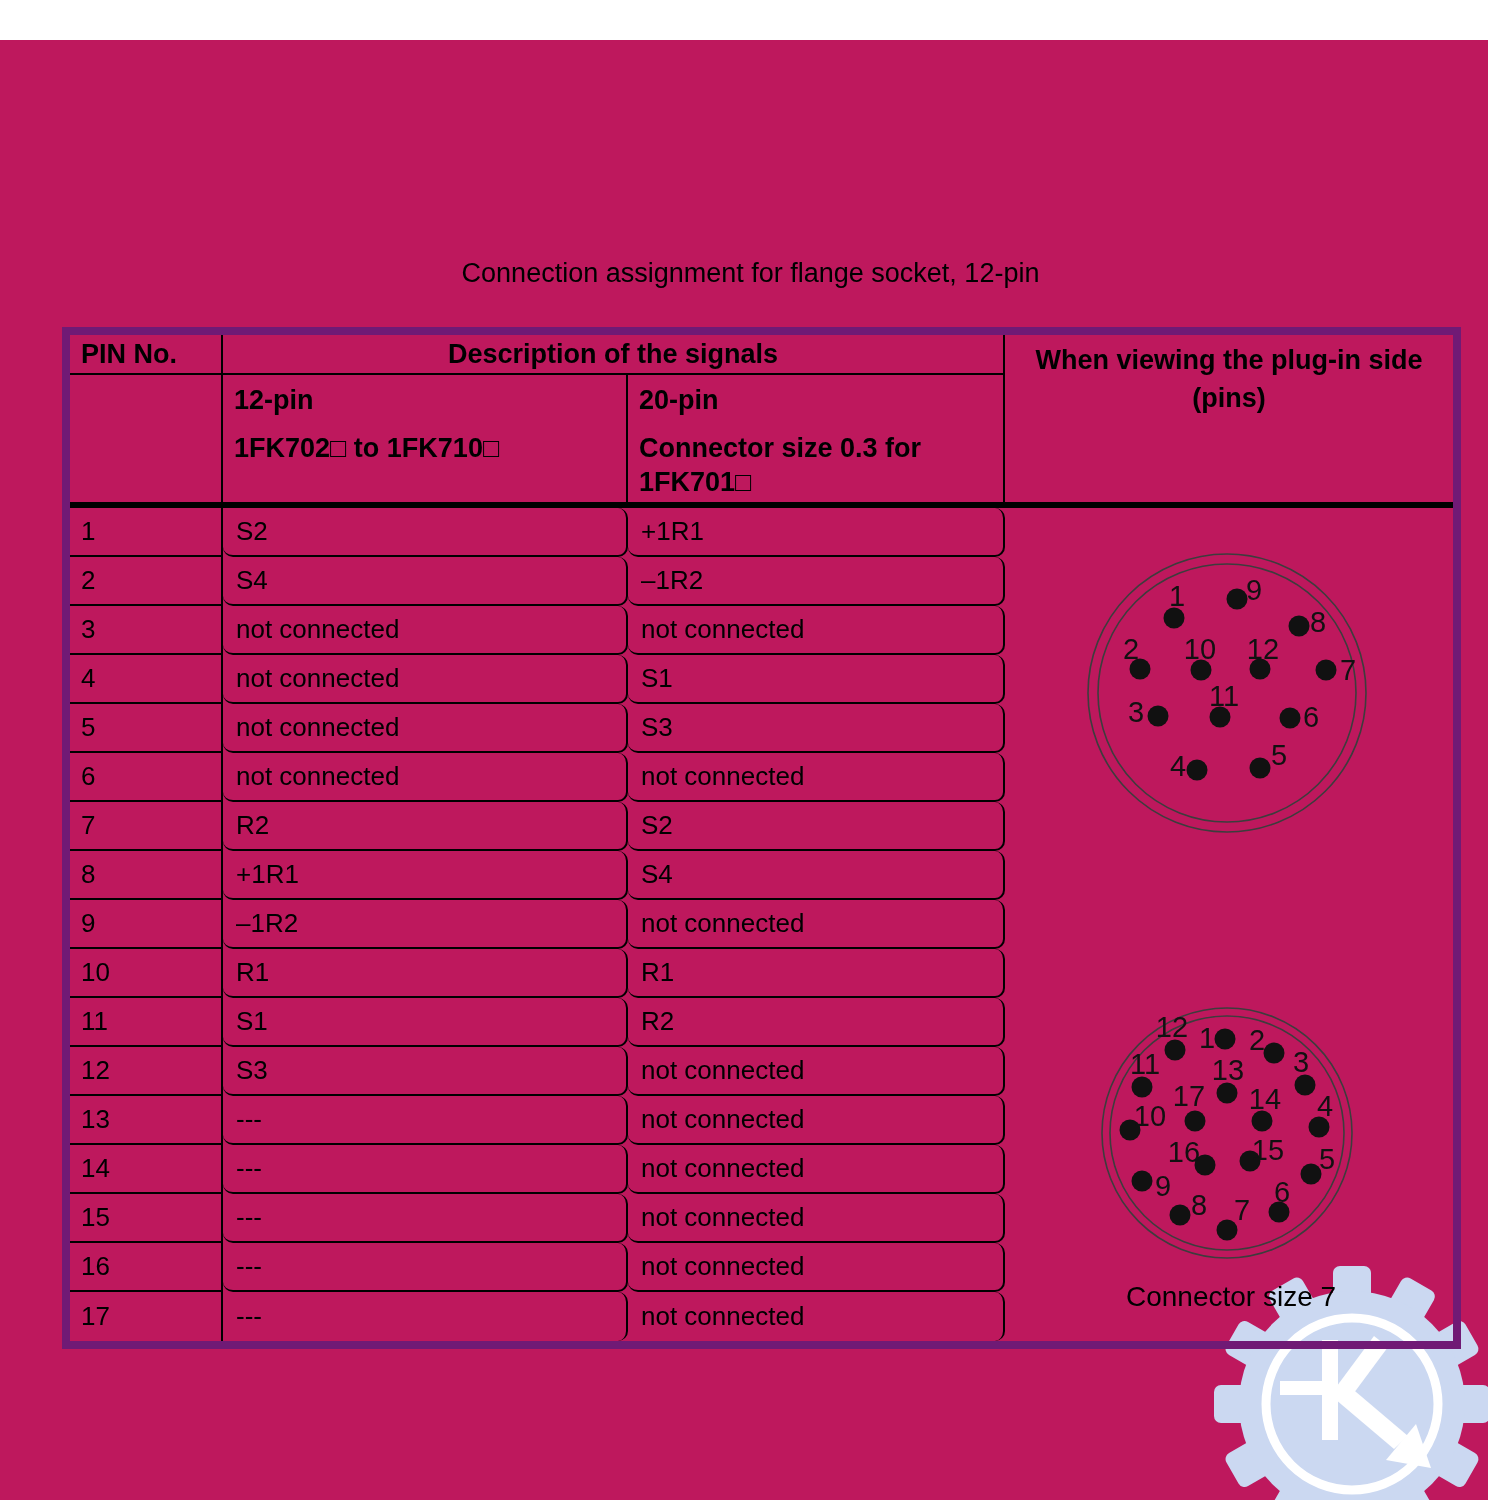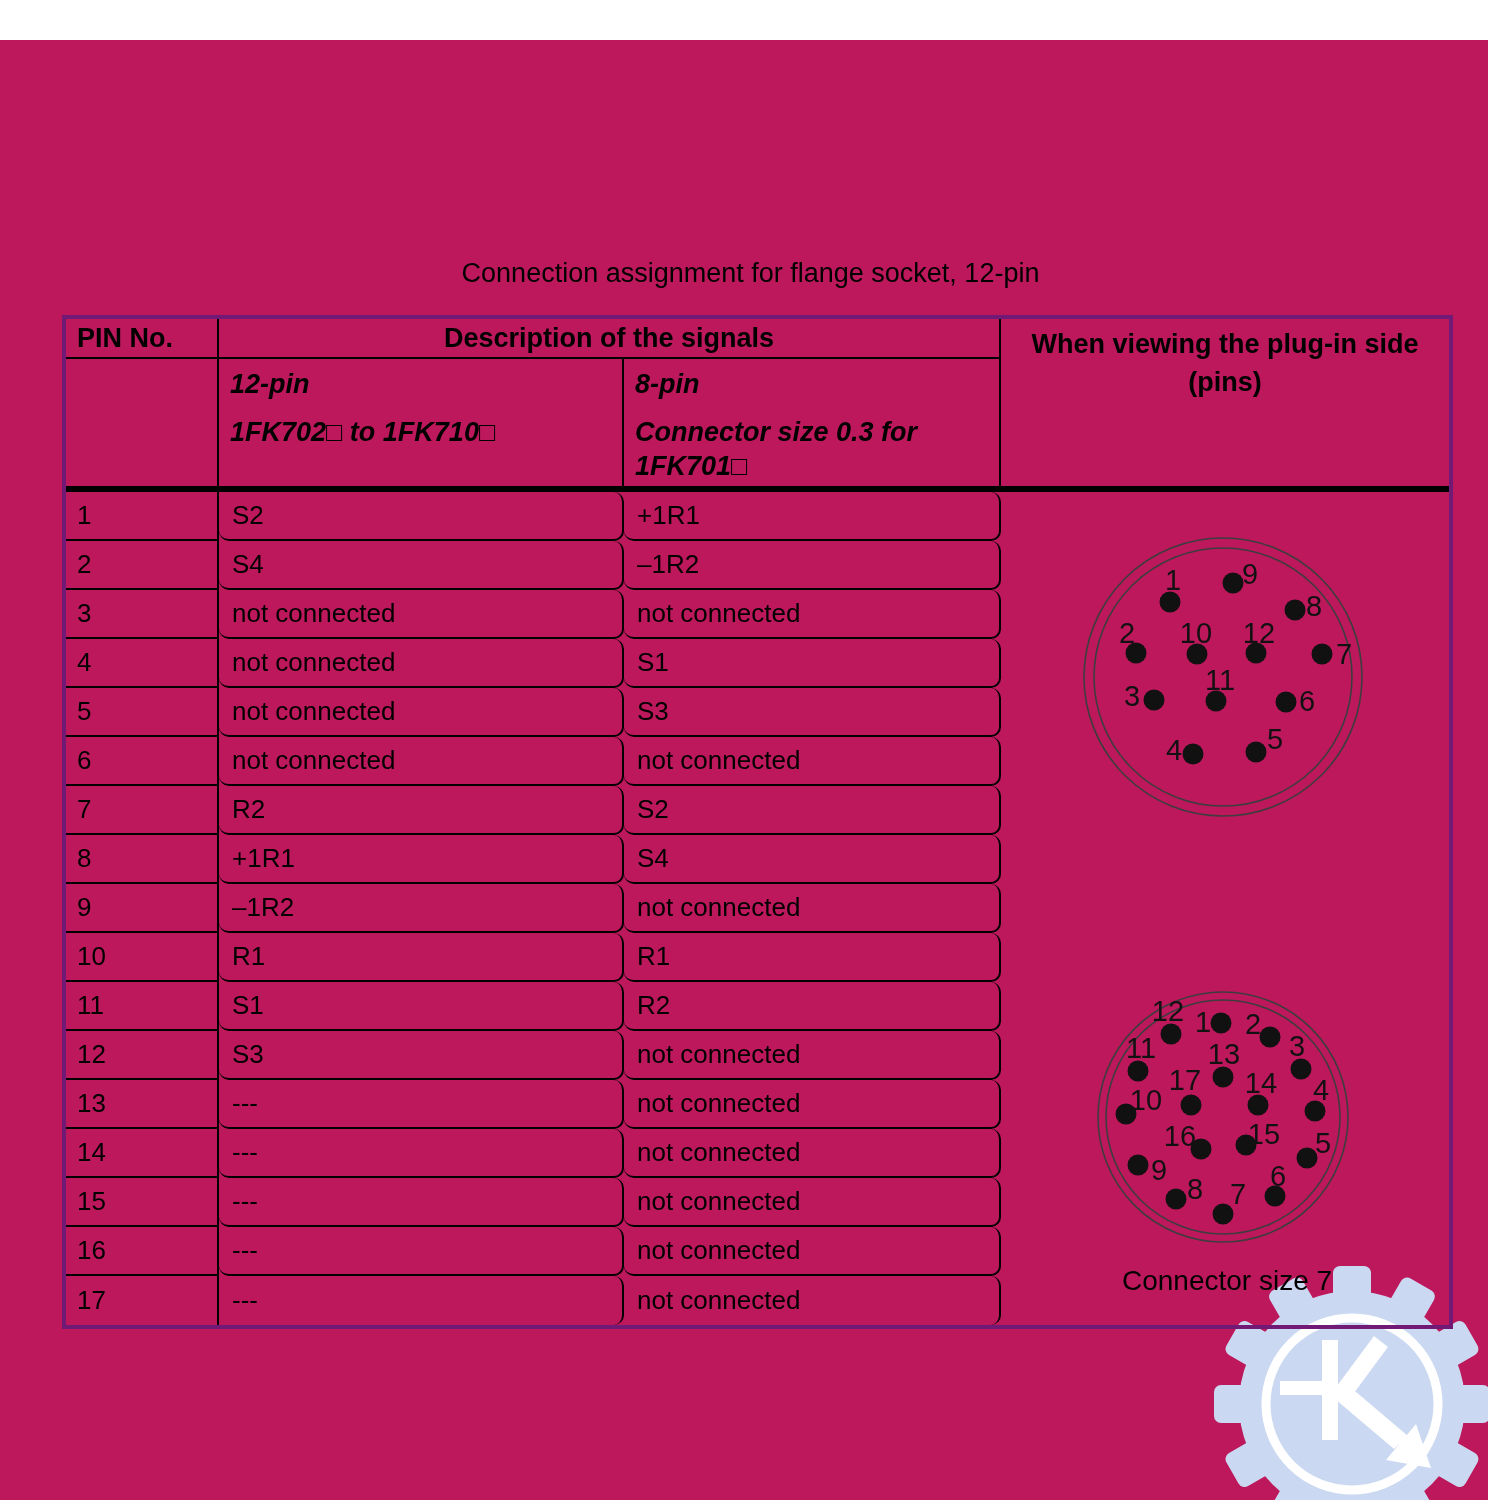--- a/index.html
+++ b/index.html
@@ -23,25 +23,25 @@
   .title{
     position:absolute;
     left:56px;top:218px;width:1389px;
     text-align:center;
     font-size:27px;
     z-index:2;
   }
   
   .tbl{
     position:absolute;
-    left:62px;top:275px;
+    left:62px;top:287px;
     display:grid;
     grid-template-columns:153px 405px 377px 448px;
     grid-template-rows:40px 133px repeat(17,49px);
-    border:4px solid #701a75;
+    border:8px solid #701a75;
     background:transparent;
     z-index:1;
   }
   .cell{
     box-sizing:border-box;
     border-right:2px solid #000;
     border-bottom:2px solid #000;
     font-size:26px;
     display:flex;
     align-items:center;
@@ -50,21 +50,21 @@
   }
   .bold{font-weight:bold;font-size:27px;}
   .c1r1{grid-column:1;grid-row:1;}
   .c23r1{grid-column:2/4;grid-row:1;justify-content:center;padding-left:0;}
   .c4r12{
     grid-column:4;grid-row:1/3;
     border-right:none;border-bottom:6px solid #000;
     flex-direction:column;justify-content:flex-start;
     padding:6px 0 0 0;line-height:38px;text-align:center;
   }
-  .r2{border-bottom:6px solid #000;font-style:italic;}
+  .r2{border-bottom:6px solid #000;}
   .c1r2{grid-column:1;grid-row:2;}
   .c2r2{grid-column:2;grid-row:2;}
   .c3r2{grid-column:3;grid-row:2;}
   .subcell{display:block;padding-top:9px;align-items:flex-start;}
   .sub-title{margin:0 0 15px 0;line-height:32px;}
   .sub-line{margin:0;line-height:34px;}
   .cell.colA{padding-left:11px;}
   .cell.colB,.cell.colC{padding-left:13px;border-radius:10px;}
   .cell.lastrow{border-bottom:none;}
   
@@ -129,21 +129,21 @@
       <div>When viewing the plug-in side</div>
       <div>(pins)</div>
     </div>
     <div class="cell bold c23r1">Description of the signals</div>
     <div class="cell r2 c1r2"></div>
     <div class="cell bold r2 c2r2 subcell">
       <p class="sub-title">12-pin</p>
       <p class="sub-line">1FK702□ to 1FK710□</p>
     </div>
     <div class="cell bold r2 c3r2 subcell">
-      <p class="sub-title">8-pin</p>
+      <p class="sub-title">20-pin</p>
       <p class="sub-line">Connector size 0.3 for</p>
       <p class="sub-line">1FK701□</p>
     </div>
 
     <div class="cell colA" style="grid-area: 3 / 1;">1</div>
       <div class="cell colB" style="grid-area: 3 / 2;">S2</div>
       <div class="cell colC" style="grid-area: 3 / 3;">+1R1</div>
       <div class="cell colA" style="grid-area: 4 / 1;">2</div>
       <div class="cell colB" style="grid-area: 4 / 2;">S4</div>
       <div class="cell colC" style="grid-area: 4 / 3;">–1R2</div>

